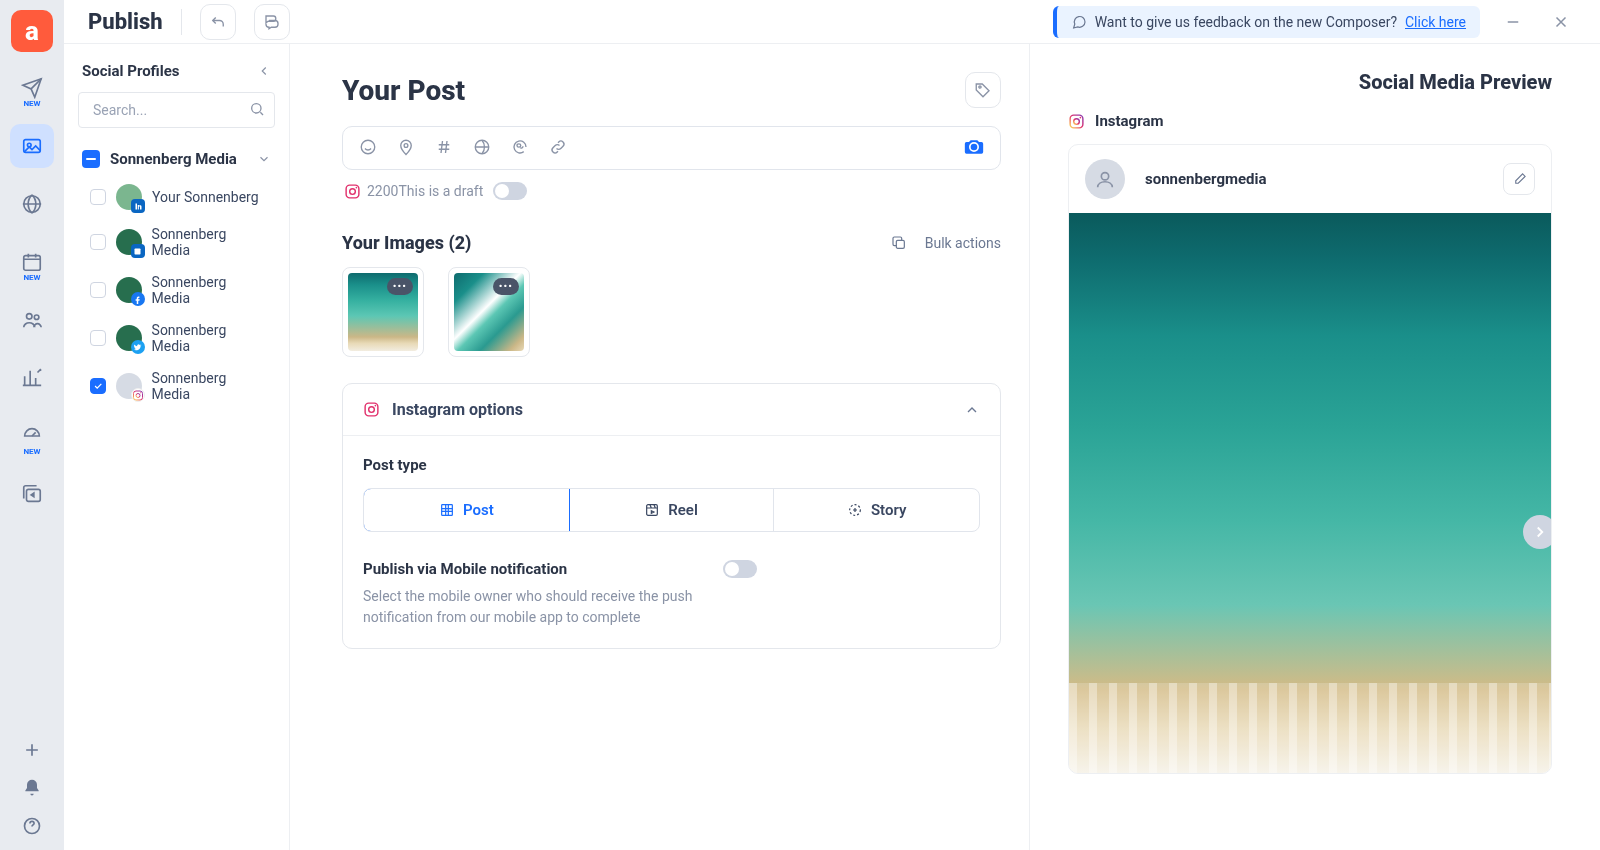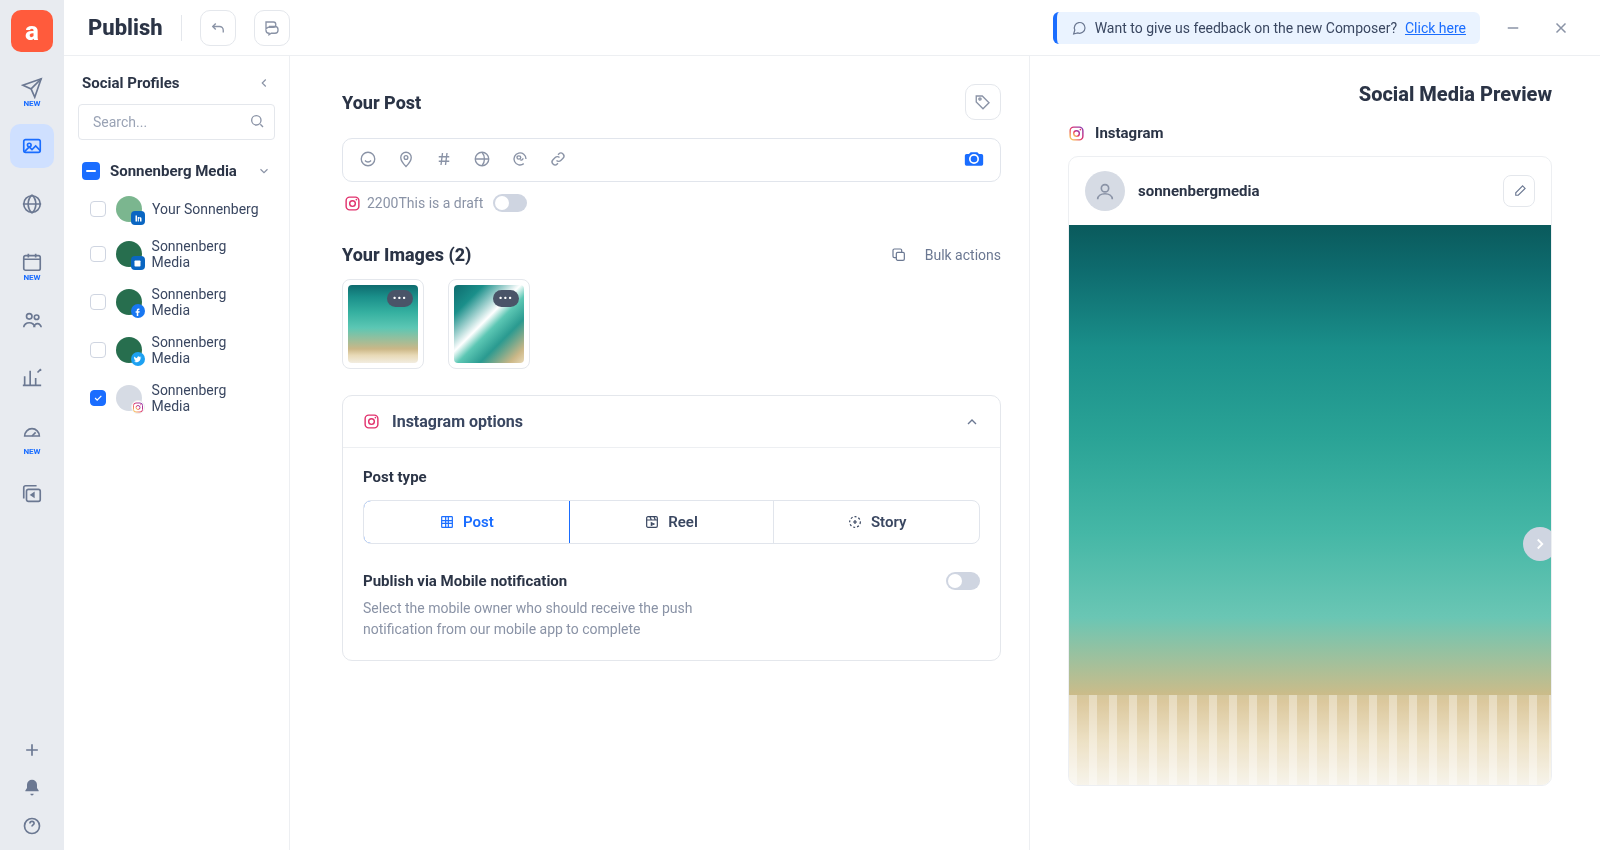--- a/index.html
+++ b/index.html
@@ -10,21 +10,21 @@
 .rail { width: 64px; background: #e8ebf0; display: flex; flex-direction: column; align-items: center; padding-top: 10px; gap: 14px; position: relative; }
 .rail .logo { width: 42px; height: 42px; border-radius: 10px; background: #ff5b3c; display:flex; align-items:center; justify-content:center; color:#fff; font-weight:800; font-size:26px; }
 .rail .ricon { width: 44px; height: 44px; border-radius: 10px; display:flex; flex-direction:column; align-items:center; justify-content:center; color:#6b7892; cursor:pointer; position:relative; }
 .rail .ricon.active { background:#cfe0ff; color:#1a6dff; }
 .rail .ricon .newb { font-size:8px; font-weight:700; color:#1a6dff; position:absolute; bottom:2px; }
 .rail .bottom { margin-top:auto; margin-bottom:14px; display:flex; flex-direction:column; gap:18px; align-items:center; }
 .rail .bicon { color:#6b7892; cursor:pointer; }
 
 .main { flex:1; background:#fff; display:flex; flex-direction:column; min-width:0; }
 
-.topbar { height:56px; border-bottom:1px solid #edeff2; display:flex; align-items:center; padding:0 24px; gap:18px; }
+.topbar { height:44px; border-bottom:1px solid #edeff2; display:flex; align-items:center; padding:0 24px; gap:18px; }
 .topbar .title { font-size:22px; font-weight:800; color:#2b3446; }
 .topbar .vline { width:1px; height:26px; background:#e4e7ec; }
 .topbar .iconbtn { width:36px; height:36px; border:1px solid #e4e7ec; border-radius:10px; display:flex; align-items:center; justify-content:center; color:#8a93a6; cursor:pointer; }
 .topbar .spacer { flex:1; }
 .feedback { background:#eaf3ff; border-left:4px solid #1a6dff; border-radius:6px; padding:8px 14px; display:flex; align-items:center; gap:8px; color:#3a4761; font-size:14px; }
 .feedback a { color:#1a6dff; text-decoration:underline; cursor:pointer; }
 .topbar .wicon { color:#8a93a6; cursor:pointer; padding:6px; }
 
 .body { flex:1; display:flex; min-height:0; }
 
@@ -47,21 +47,21 @@
 .account .cb.checked { background:#1a6dff; border-color:#1a6dff; }
 .account .ava { width:26px; height:26px; border-radius:50%; background:#7bb68f; position:relative; }
 .account .ava.gray { background:#d6dbe4; }
 .account .ava .net { position:absolute; right:-3px; bottom:-3px; width:14px; height:14px; border-radius:4px; display:flex; align-items:center; justify-content:center; }
 .account .an { font-size:14px; color:#3a4761; }
 
 .composer { flex:1; padding:28px 28px 0 52px; overflow-y:auto; border-right:1px solid #edeff2; min-width:0; }
 .composer::-webkit-scrollbar { width:8px; }
 .composer::-webkit-scrollbar-thumb { background:#d6dbe4; border-radius:4px; }
 .chead { display:flex; align-items:center; justify-content:space-between; margin-bottom:18px; }
-.chead .ct { font-size:18px; font-weight:800; color:#2b3446;text-align:center; }
+.chead .ct { font-size:28px; font-weight:800; color:#2b3446;text-align:center; }
 .chead .tagbtn { width:36px; height:36px; border:1px solid #e4e7ec; border-radius:10px; display:flex; align-items:center; justify-content:center; color:#8a93a6; cursor:pointer; }
 .editor { border:1px solid #e1e5ec; border-radius:10px; background:#fff; }
 .editor textarea { width:100%; height:150px; border:none; resize:none; padding:16px; font-size:15px; color:#3a4761; outline:none; border-radius:10px 10px 0 0; }
 .editor textarea::placeholder { color:#9aa3b5; }
 .editor .toolbar { display:flex; align-items:center; gap:20px; padding:10px 16px 12px; }
 .editor .toolbar .ticon { color:#8a93a6; cursor:pointer; }
 .editor .toolbar .spacer { flex:1; }
 .editor .toolbar .camera { color:#1a6dff; }
 .meta { display:flex; align-items:center; margin:12px 2px 32px; }
 .meta .count { display:flex; align-items:center; gap:6px; color:#8a93a6; font-size:14px; }
@@ -79,30 +79,30 @@
 
 .options { border:1px solid #e4e7ec; border-radius:10px; background:#fff; margin-bottom:30px; }
 .options .ohead { display:flex; align-items:center; gap:12px; padding:16px 20px; border-bottom:1px solid #edeff2; cursor:pointer; }
 .options .ohead .ot { font-weight:700; color:#3a4761; font-size:16px; flex:1; }
 .options .obody { padding:20px; }
 .options .lbl { font-weight:700; color:#2b3446; font-size:15px; margin-bottom:14px; }
 .segment { display:flex; border:1px solid #e1e5ec; border-radius:8px; overflow:hidden; margin-bottom:28px; }
 .segment .seg { flex:1; padding:12px 0; display:flex; align-items:center; justify-content:center; gap:8px; font-size:15px; font-weight:600; color:#3a4761; cursor:pointer; border-right:1px solid #e1e5ec; }
 .segment .seg:last-child { border-right:none; }
 .segment .seg.active { color:#1a6dff; border:1.5px solid #1a6dff; border-radius:8px 0 0 8px; margin:-1px; }
-.mobilen { display:flex; align-items:flex-start; justify-content:space-between; gap:20px; }
+.mobilen { display:flex; align-items:flex-start; gap:20px; }
 .mobilen .mt { font-weight:700; color:#2b3446; font-size:15px; margin-bottom:8px; }
 .mobilen .md { color:#8a93a6; font-size:14px; line-height:1.5; max-width:340px; }
 
 .preview { width:570px; padding:26px 48px 0 38px; overflow:hidden; }
 .preview .pt { font-size:20px; font-weight:800; color:#2b3446; margin-bottom:18px;text-align:right; }
 .preview .plat { display:flex; align-items:center; gap:10px; margin-bottom:14px; }
 .preview .plat .pname { font-weight:700; color:#2b3446; font-size:15px; }
 .pcard { background:#fff; border-radius:10px; border:1px solid #edeff2; overflow:hidden; position:relative; }
-.pcard .phead { display:flex; align-items:center; gap:13px; padding:14px 16px; }
+.pcard .phead { display:flex; align-items:center; gap:20px; padding:14px 16px; }
 .pcard .phead .pava { width:40px; height:40px; border-radius:50%; background:#d6dbe4; display:flex; align-items:center; justify-content:center; }
 .pcard .phead .pun { font-weight:700; color:#2b3446; font-size:15px; flex:1; }
 .pcard .phead .pedit { width:32px; height:32px; border:1px solid #e4e7ec; border-radius:8px; display:flex; align-items:center; justify-content:center; color:#6b7892; cursor:pointer; }
 .pcard .pimg { width:100%; height:560px; }
 .pcard .pnext { position:absolute; right:-6px; top:370px; width:34px; height:34px; border-radius:50%; background:#cfd5e1; display:flex; align-items:center; justify-content:center; color:#fff; cursor:pointer; }
 
 .igicon { width:17px; height:17px; }
 
 svg { display:block; }
 

